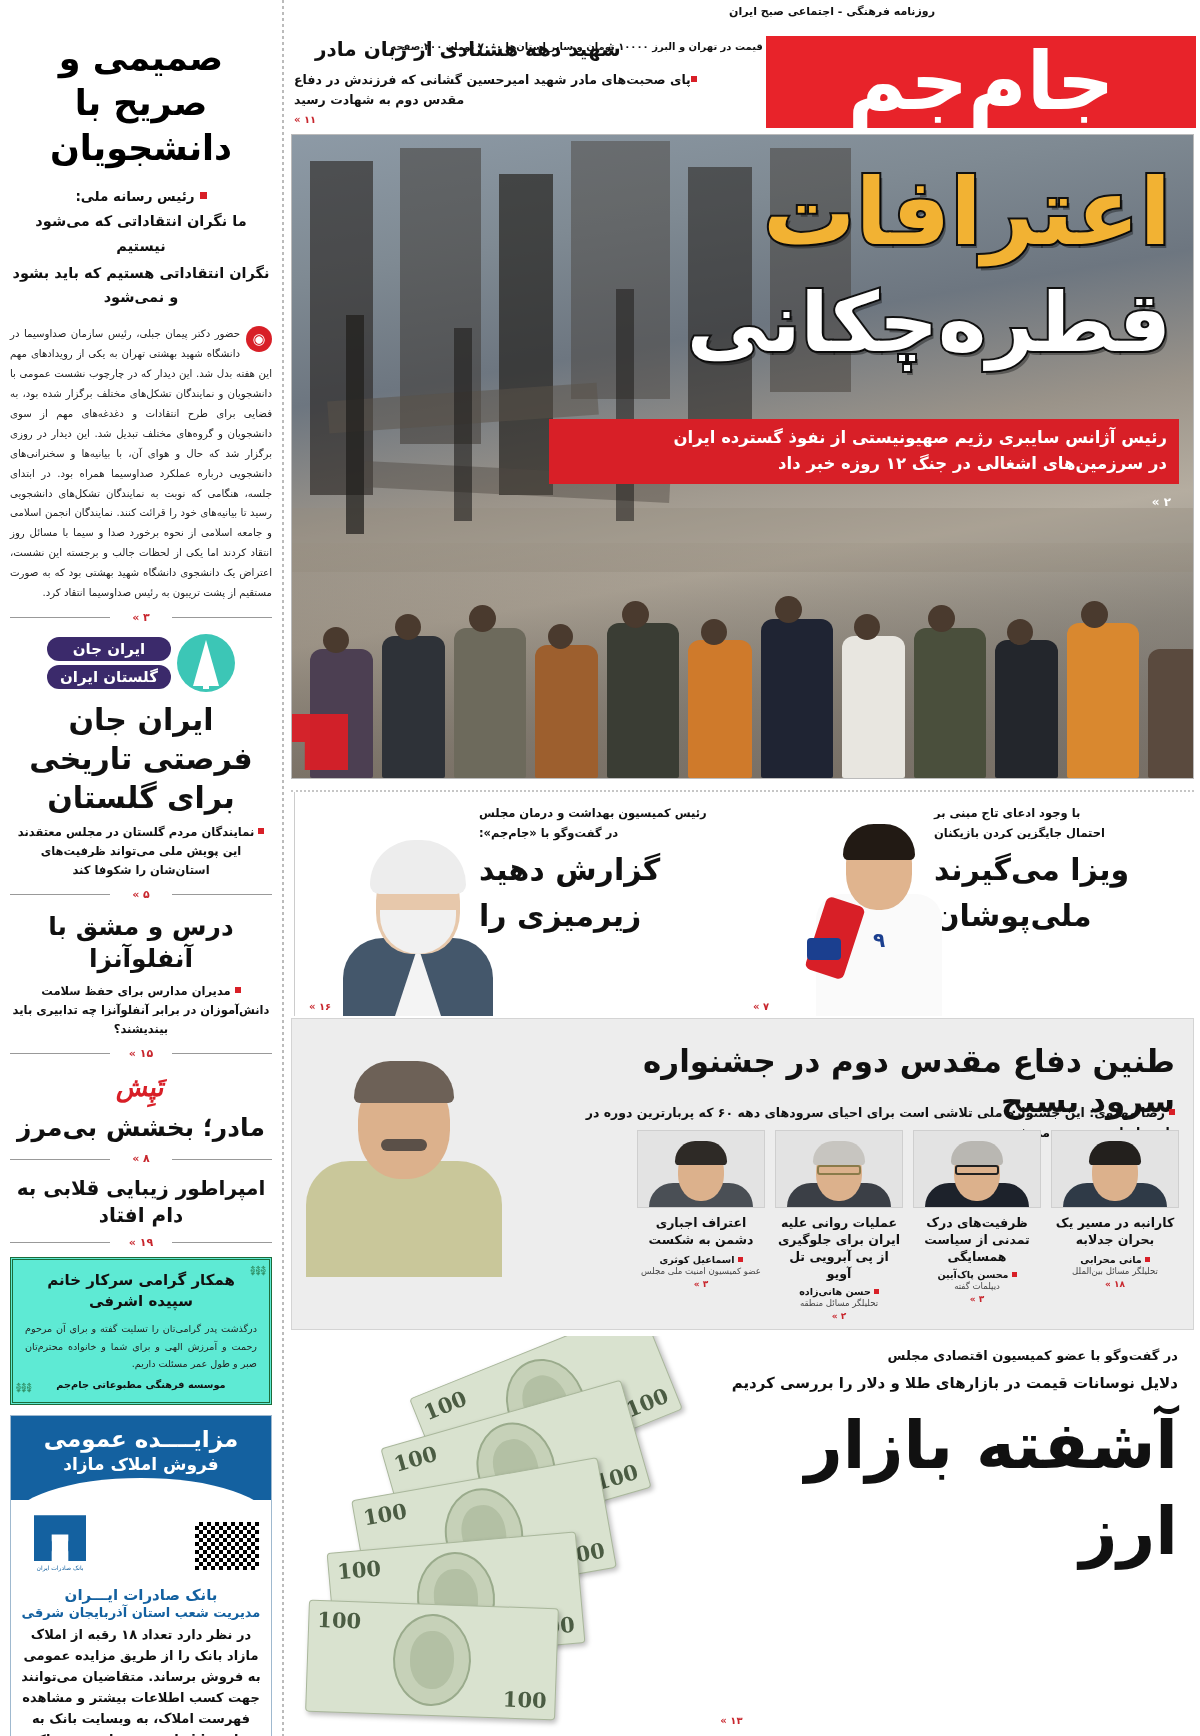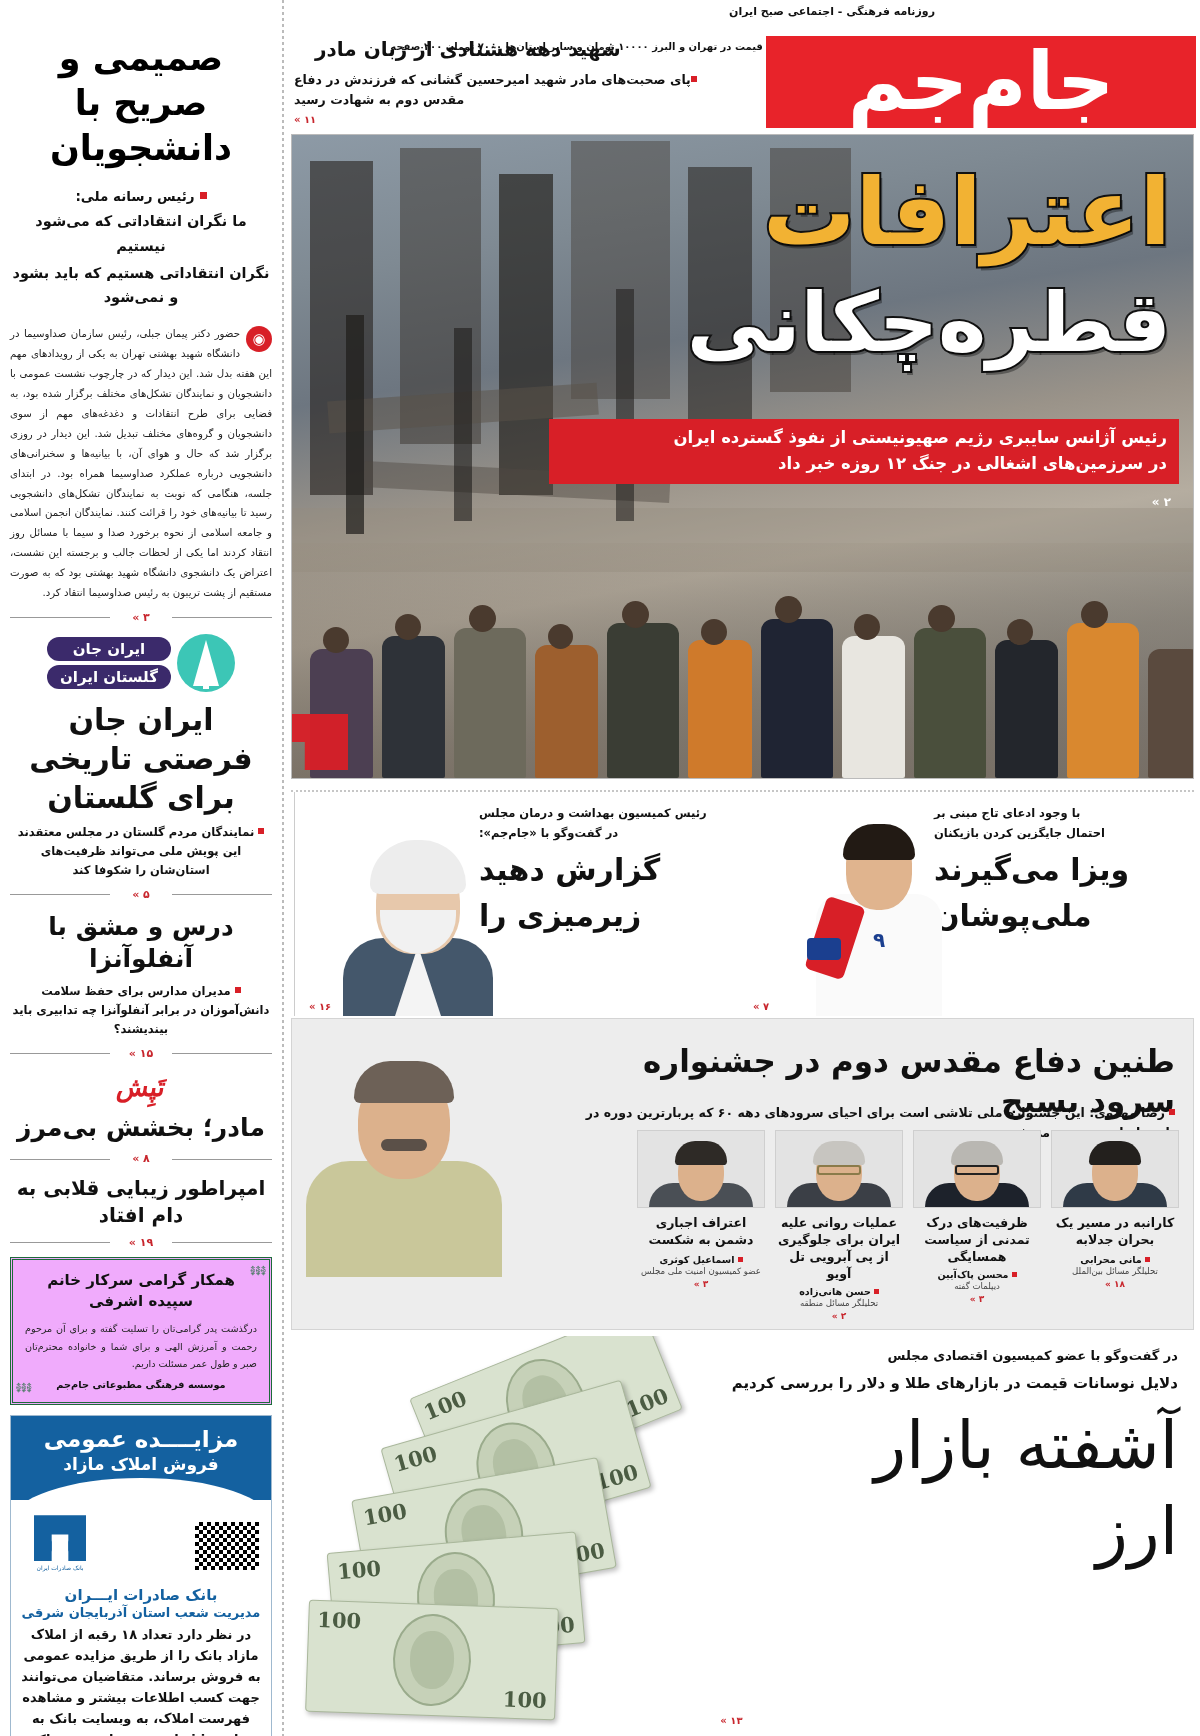--- a/index.html
+++ b/index.html
@@ -52,21 +52,21 @@
   .sb-title-md { font-size:25px; font-weight:bold; text-align:center; line-height:1.3; margin:10px 0 4px; }
   .sb-title-sm { font-size:20px; font-weight:bold; text-align:center; line-height:1.32; margin:10px 0 4px; }
   .sb-dek { font-size:11.5px; font-weight:bold; line-height:1.65; text-align:center; color:#111; margin-top:6px;}
   .sb-dek .bullet { display:inline-block; width:6px; height:6px; background:#d81f27; vertical-align:2px; margin-left:4px;}
 
   .tapesh { text-align:center; margin:12px 0 2px; }
   .tapesh span { font-size:26px; font-weight:bold; color:#d81f27;
      font-family:"DejaVu Serif",serif; transform:skewX(-8deg); display:inline-block;}
 
   
-  .obit { border:3px double #1d6b3a; margin-top:8px; padding:10px 12px 12px; background:#f0abfc;
+  .obit { border:3px double #1d6b3a; margin-top:8px; padding:10px 12px 12px; background:#5eead4;
           position:relative; }
   .obit::before, .obit::after { content:"࿅࿅࿅"; position:absolute; color:#1d6b3a; font-size:11px; }
   .obit::before { top:-2px; right:3px; } .obit::after { bottom:-4px; left:3px; }
   .obit-h { font-size:15px; font-weight:bold; text-align:center; line-height:1.4; margin-bottom:8px;}
   .obit-b { font-size:9.6px; line-height:1.85; text-align:justify; color:#222;}
   .obit-s { font-size:9.8px; font-weight:bold; text-align:center; margin-top:6px;}
 
   
   .ad { margin-top:10px; border:1px solid #9fb9cf; background:#fff; position:relative; overflow:hidden;}
   .ad-top { background:#1461a0; color:#fff; text-align:center; padding:10px 6px 26px;
@@ -194,21 +194,21 @@
   .card-h { font-size:12.5px; font-weight:bold; line-height:1.36; text-align:center; margin-top:6px; min-height:36px;}
   .card-n { font-size:9.6px; font-weight:bold; text-align:center; margin-top:4px; color:#111;}
   .card-n .bullet{display:inline-block;width:5px;height:5px;background:#d81f27;vertical-align:1px;margin-left:3px;}
   .card-r { font-size:8.6px; text-align:center; color:#444; line-height:1.4;}
   .card-p { font-size:9px; text-align:center; color:#c8262d; font-weight:bold; margin-top:2px;}
 
   
   .curr { position:absolute; left:291px; top:1336px; width:903px; height:396px; overflow:hidden;}
   .curr-k1 { position:absolute; right:16px; top:12px; font-size:13px; font-weight:bold; text-align:right;}
   .curr-k2 { position:absolute; right:16px; top:38px; font-size:15px; font-weight:bold; text-align:right;}
-  .curr-h { position:absolute; right:16px; top:72px; font-size:66px; font-weight:normal; line-height:1.16;
+  .curr-h { position:absolute; right:16px; top:72px; font-size:66px; font-weight:bold; line-height:1.16;
             text-align:right; letter-spacing:-1px;}
   .curr-pg { position:absolute; right:50%; bottom:6px; font-size:10px; color:#c8262d; font-weight:bold;}
   .bills { position:absolute; left:10px; top:10px; width:440px; height:380px;}
   .bill { position:absolute; width:250px; height:112px; background:#d9e2cf;
           border:1px solid #a9b79b; border-radius:4px; box-shadow:2px 3px 5px rgba(0,0,0,0.25);
           overflow:hidden; }
   .bill::before { content:"100"; position:absolute; left:8px; top:6px; font-size:21px;
           font-weight:bold; color:#4b5c43; font-family:"DejaVu Serif",serif;}
   .bill::after { content:"100"; position:absolute; right:8px; bottom:6px; font-size:21px;
           font-weight:bold; color:#4b5c43; font-family:"DejaVu Serif",serif;}

